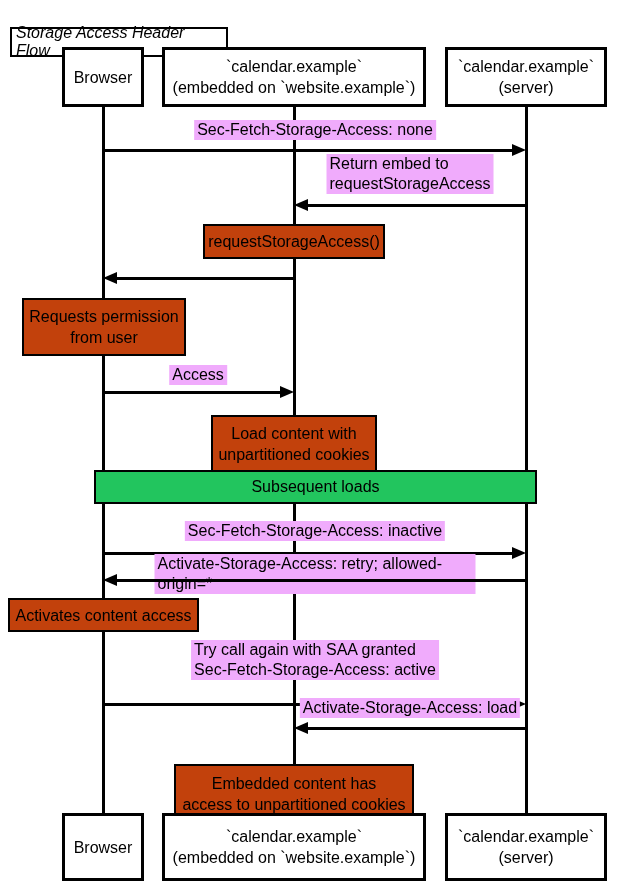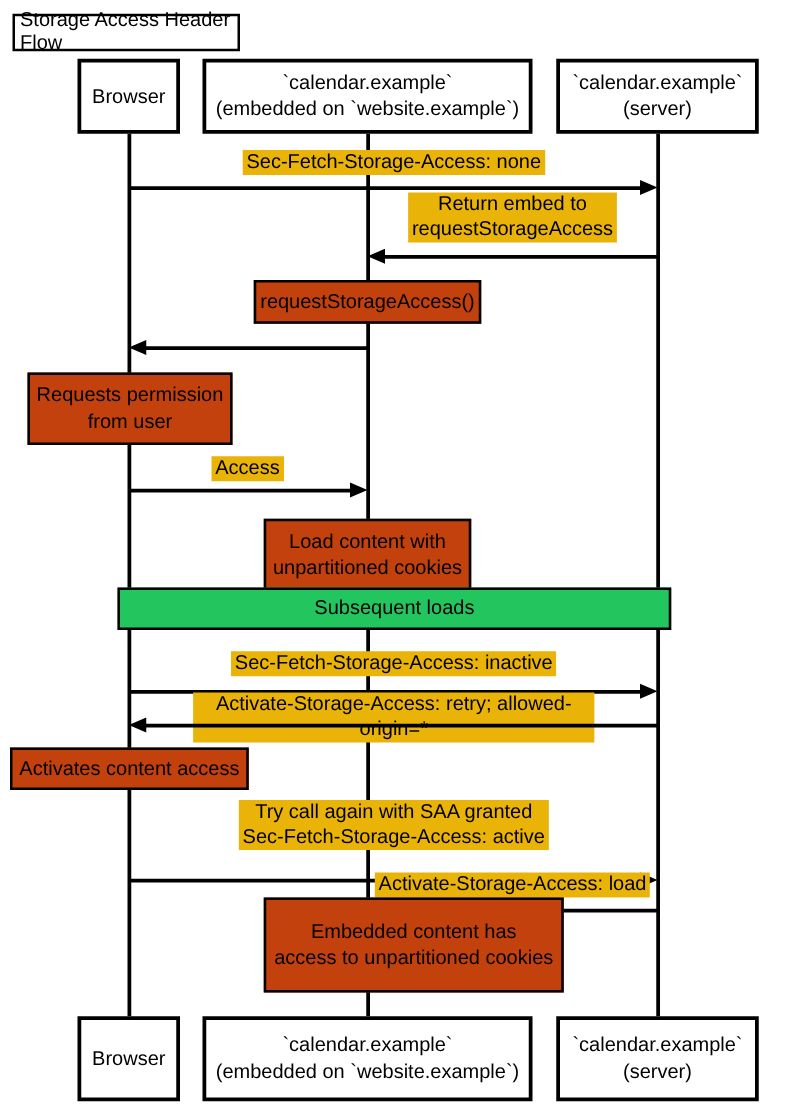--- a/index.html
+++ b/index.html
@@ -38,23 +38,23 @@
     white-space: pre-line;
   }
   .lifeline {
     position: absolute;
     width: 3px;
     background: #000;
   }
   .msg-label {
     position: absolute;
     transform: translateX(-50%);
-    background: #eab308;
+    background: #f0abfc;
     padding: 0 3px;
-    text-align: center;
+    text-align: left;
     white-space: pre-line;
     line-height: 20px;
   }
   .note {
     position: absolute;
     border: 2px solid #000;
     background: #c2410c;
     display: flex;
     align-items: center;
     justify-content: center;
@@ -84,21 +84,21 @@
     align-items: center;
     justify-content: center;
     text-align: center;
   }
 </style>
 </head>
 <body>
 
 <div id="diagram">
 
-  <div class="title-box" style="left:10px; top:11px; width:182px; height:30px;">Storage Access Header Flow</div>
+  <div class="title-box" style="left:10px; top:27px; width:218px; height:30px;font-style:italic;">Storage Access Header Flow</div>
 
   <div class="lifeline" style="left:102px; top:106px; height:708px;"></div>
   <div class="lifeline" style="left:293px; top:106px; height:708px;"></div>
   <div class="lifeline" style="left:525px; top:104px; height:710px;"></div>
 
   <div class="actor" style="left:62px; top:47px; width:82px; height:60px;">Browser</div>
   <div class="actor" style="left:162px; top:47px; width:264px; height:60px;">`calendar.example`
 (embedded on `website.example`)</div>
   <div class="actor" style="left:445px; top:47px; width:162px; height:60px;">`calendar.example`
 (server)</div>
@@ -141,21 +141,21 @@
 
   <div class="msg-label" style="left:315px; top:640px;">Try call again with SAA granted
 Sec-Fetch-Storage-Access: active</div>
   <div class="arrow-line" style="left:103px; top:703px; width:410px;"></div>
   <div class="arrowhead right" style="left:512px; top:698px;"></div>
 
   <div class="msg-label" style="left:410px; top:698px;">Activate-Storage-Access: load</div>
   <div class="arrow-line" style="left:307px; top:727px; width:219px;"></div>
   <div class="arrowhead left" style="left:294px; top:722px;"></div>
 
-  <div class="note" style="left:174px; top:718px; width:240px; height:76px;margin-left:37px;">Embedded content has
+  <div class="note" style="left:174px; top:764px; width:240px; height:59px;">Embedded content has
 access to unpartitioned cookies</div>
 
   <div class="actor" style="left:62px; top:813px; width:82px; height:68px;">Browser</div>
   <div class="actor" style="left:162px; top:813px; width:264px; height:68px;">`calendar.example`
 (embedded on `website.example`)</div>
   <div class="actor" style="left:445px; top:813px; width:162px; height:68px;">`calendar.example`
 (server)</div>
 
 </div>
 

